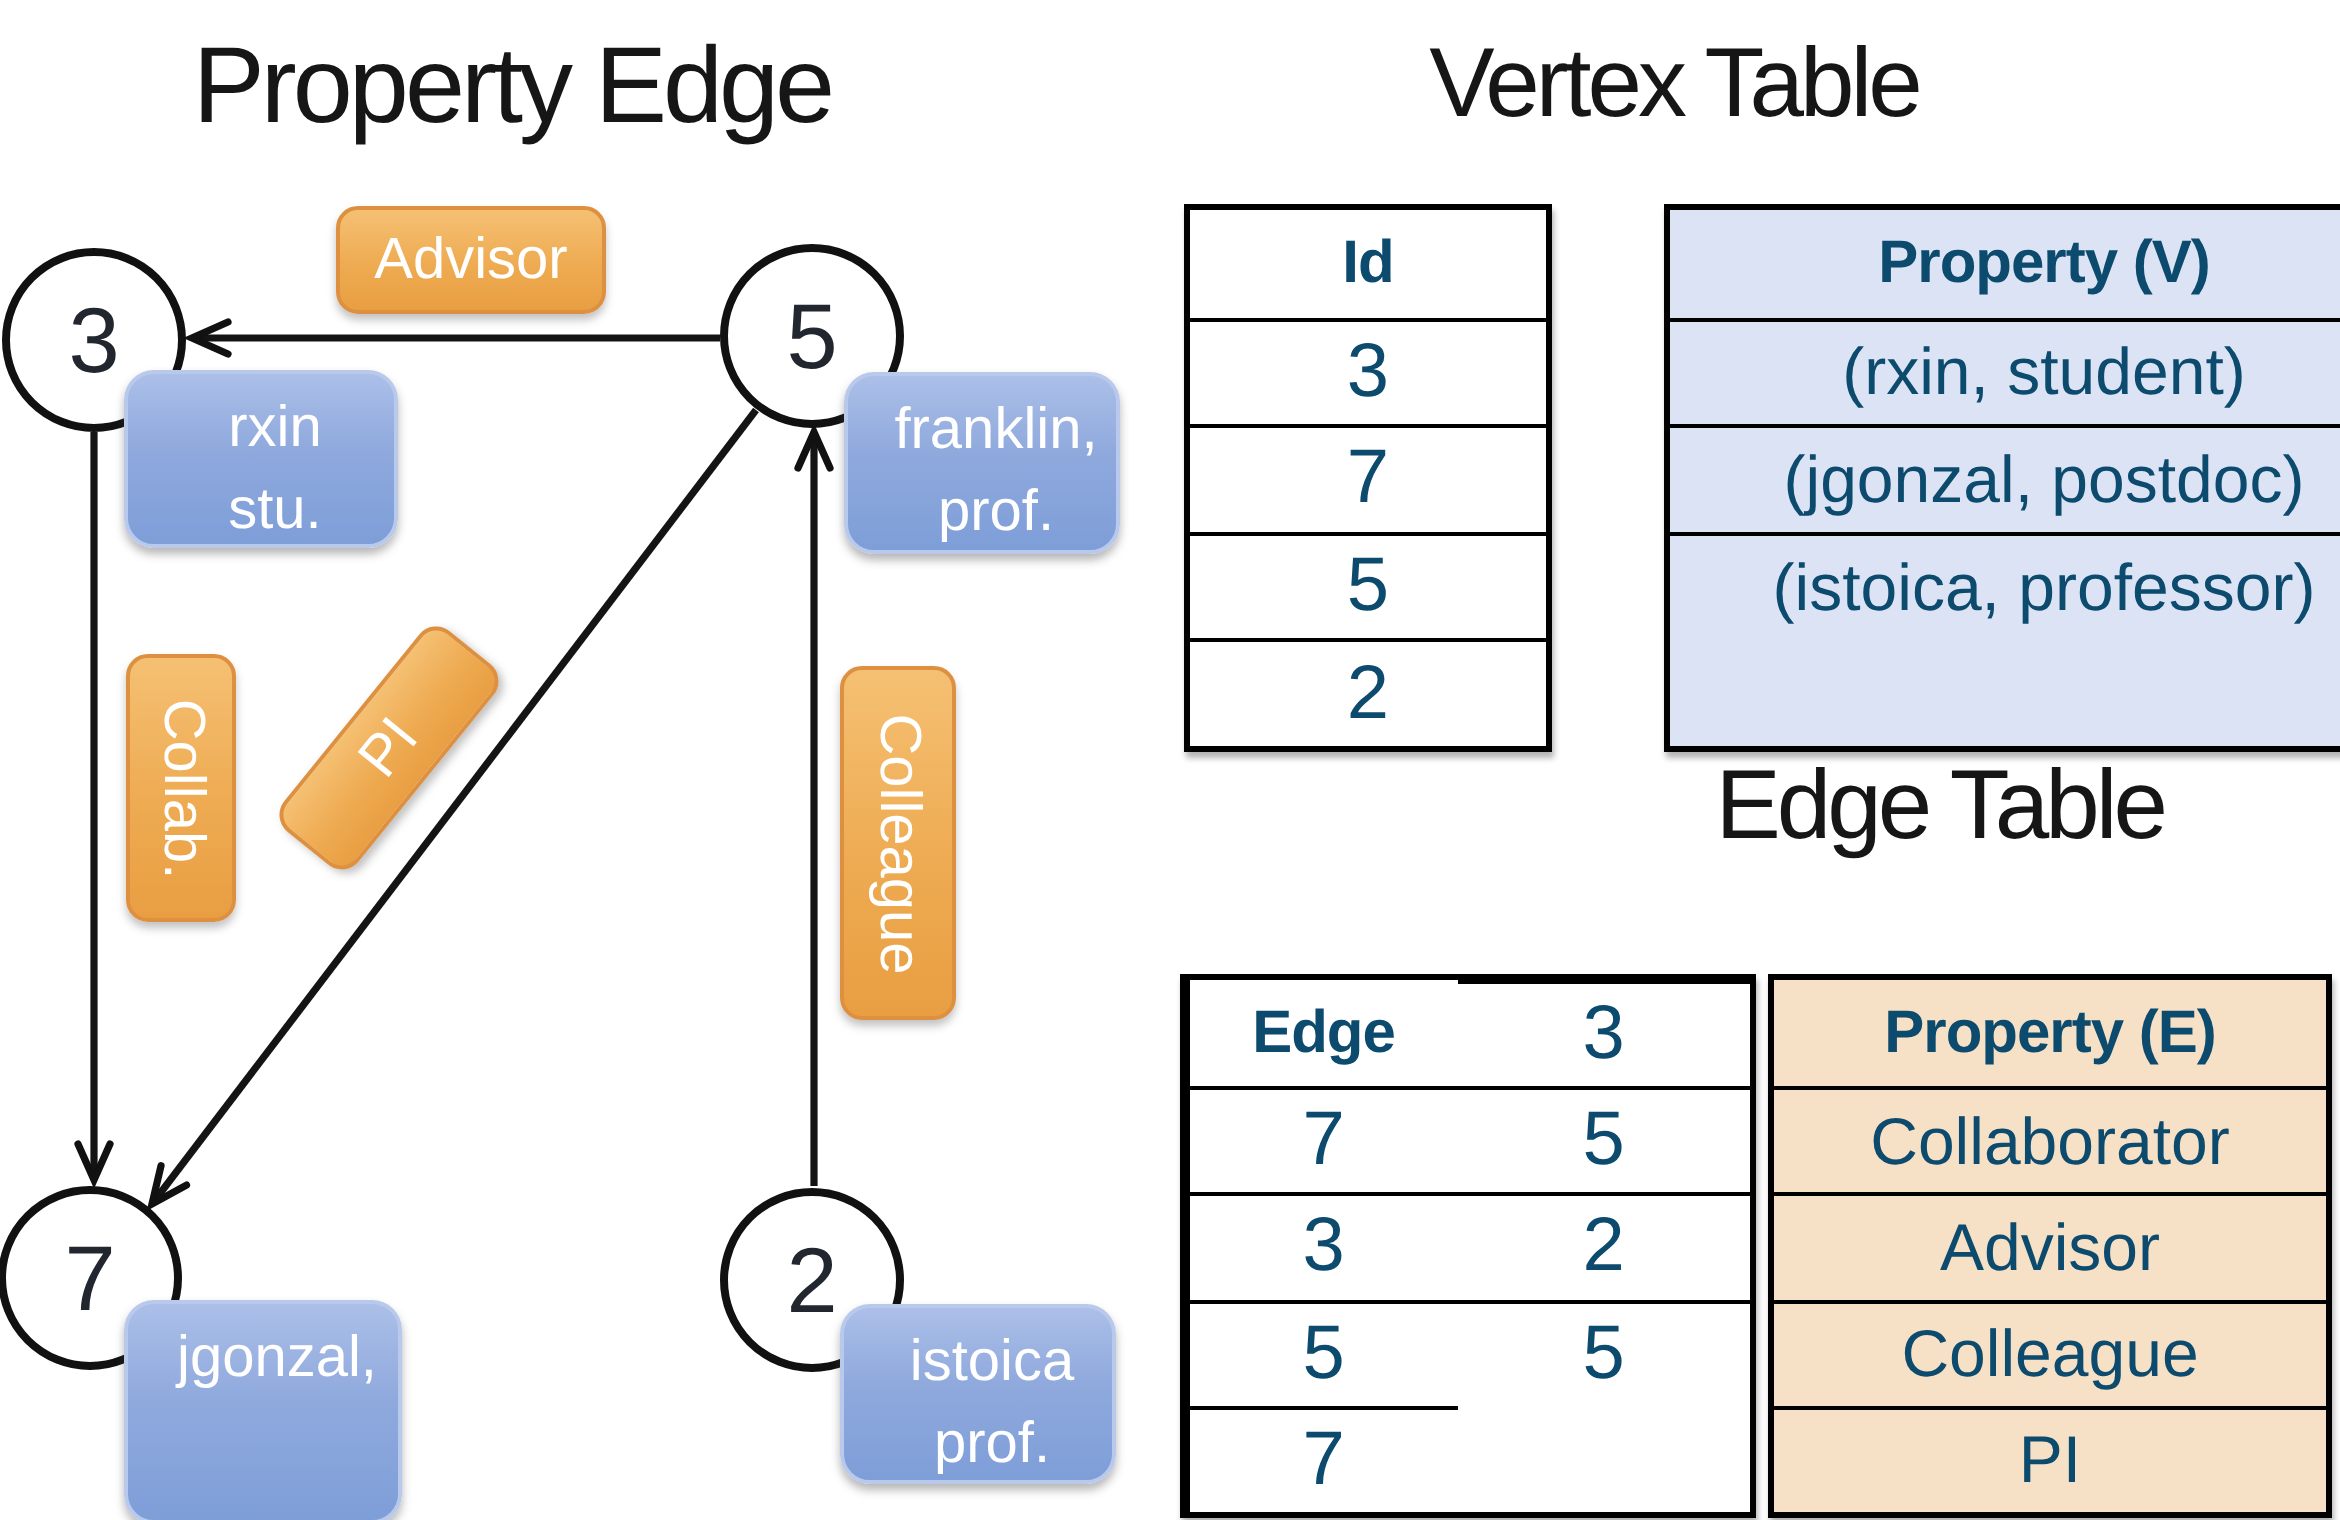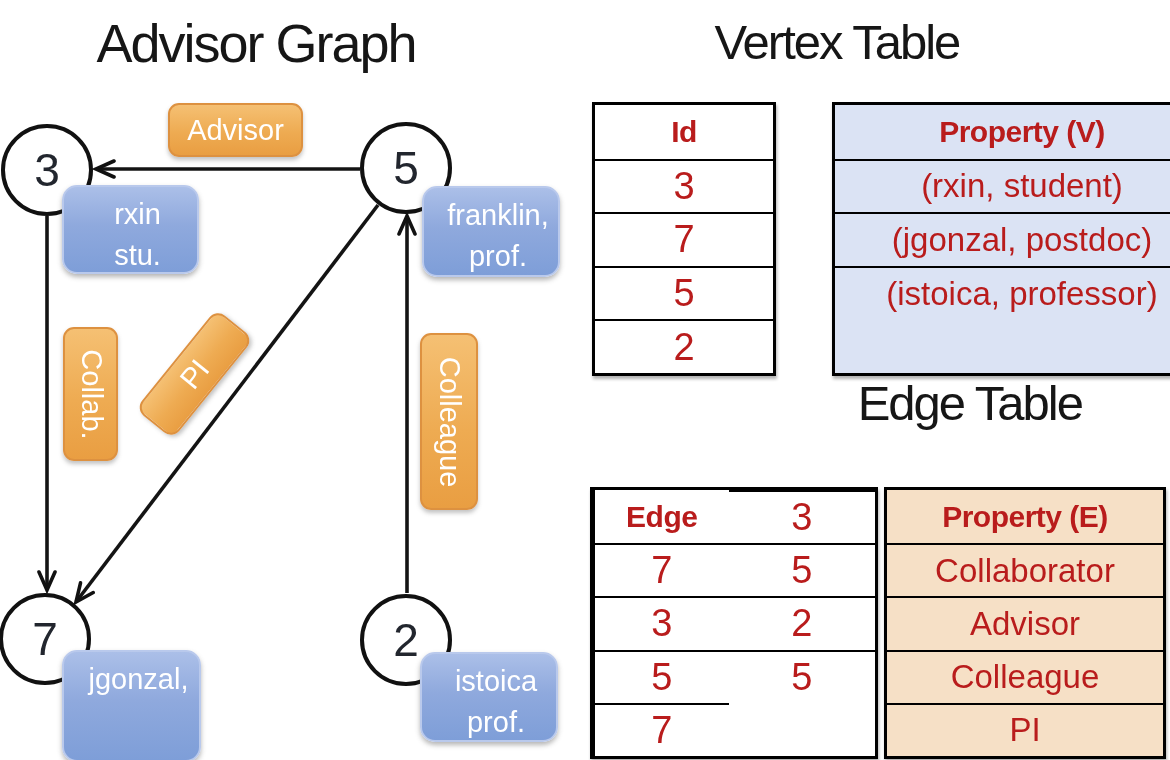--- a/index.html
+++ b/index.html
@@ -62,37 +62,37 @@
   #label-colleague .rot90{width:177px;height:58px;left:-61.5px;top:57.5px;}
 
   
   .tbl{
     position:absolute;box-sizing:border-box;border:3px solid #000;
     display:grid;grid-template-rows:repeat(5,1fr);z-index:2;
     box-shadow:1px 3px 3px rgba(0,0,0,.30);background:#fff;
   }
   .tbl .cell{
     display:flex;align-items:center;justify-content:center;
-    border-top:2.5px solid #000;font-size:33px;color:#b91c1c;white-space:nowrap;
+    border-top:2.5px solid #000;font-size:33px;color:#0c4a6e;white-space:nowrap;
   }
   .tbl .cell.r0{border-top:none;}
   .tbl .cell.head{font-weight:bold;font-size:30px;letter-spacing:-.5px;}
   .tbl .cell.num{font-size:38px;font-weight:300;}
   #vt-id{left:592px;top:102px;width:184px;height:274px;}
   #vt-prop{left:832px;top:102px;width:380px;height:274px;background:#dbe3f4;}
   #et-ids{left:590px;top:487px;width:288px;height:272px;grid-template-columns:1fr 1.08fr;}
   #et-ids .cell.c2{border-left:2.5px solid #000;}
   #et-prop{left:884px;top:487px;width:282px;height:272px;background:#f6e0c6;}
 </style>
 </head>
 <body>
 
 <div id="canvas">
 
-  <div id="pg-title" class="big-title">Advisor Graph</div>
+  <div id="pg-title" class="big-title">Property Edge</div>
   <div id="vt-title" class="big-title">Vertex Table</div>
   <div id="et-title" class="big-title">Edge Table</div>
 
   <svg id="edges" width="1170" height="760" viewBox="0 0 1170 760">
     <defs>
       <marker id="arrowhead" markerUnits="userSpaceOnUse" markerWidth="30" markerHeight="26" refX="21" refY="10" orient="auto">
         <path d="M3,2 L21,10 L3,18" fill="none" stroke="#111" stroke-width="3.6" stroke-linecap="round" stroke-linejoin="miter"></path>
       </marker>
     </defs>
     <line x1="360" y1="169" x2="96" y2="169" stroke="#141414" stroke-width="3.6" marker-end="url(#arrowhead)"></line>

